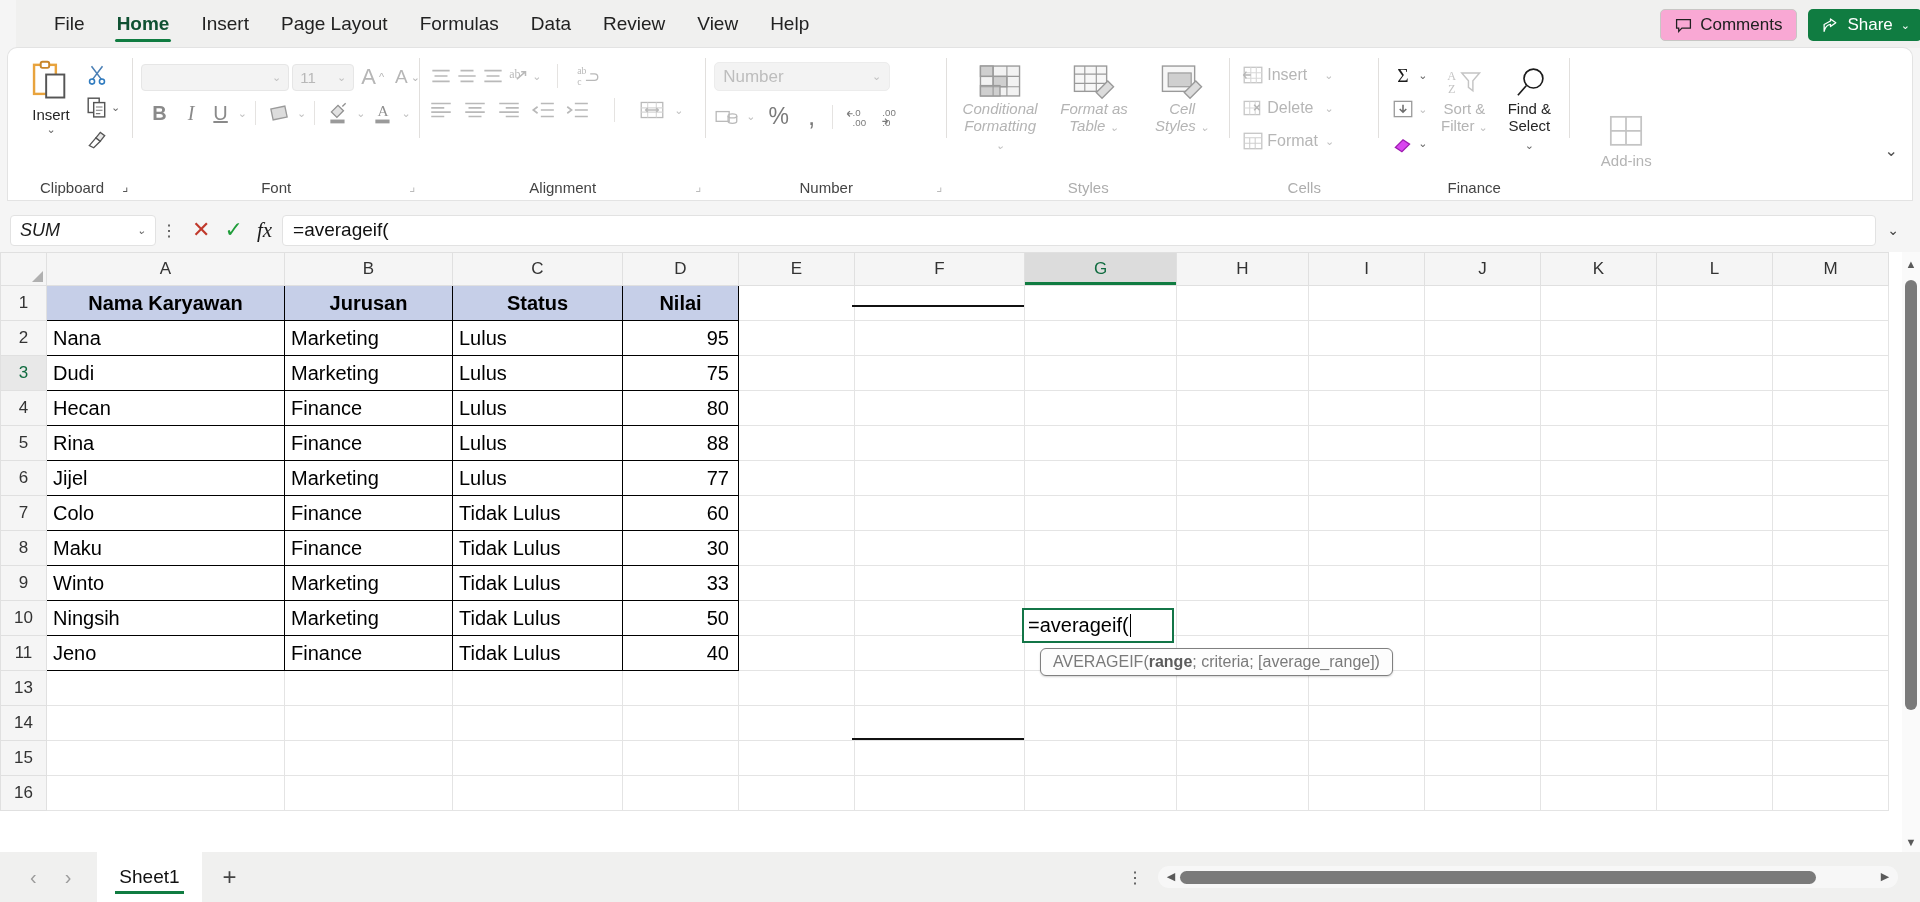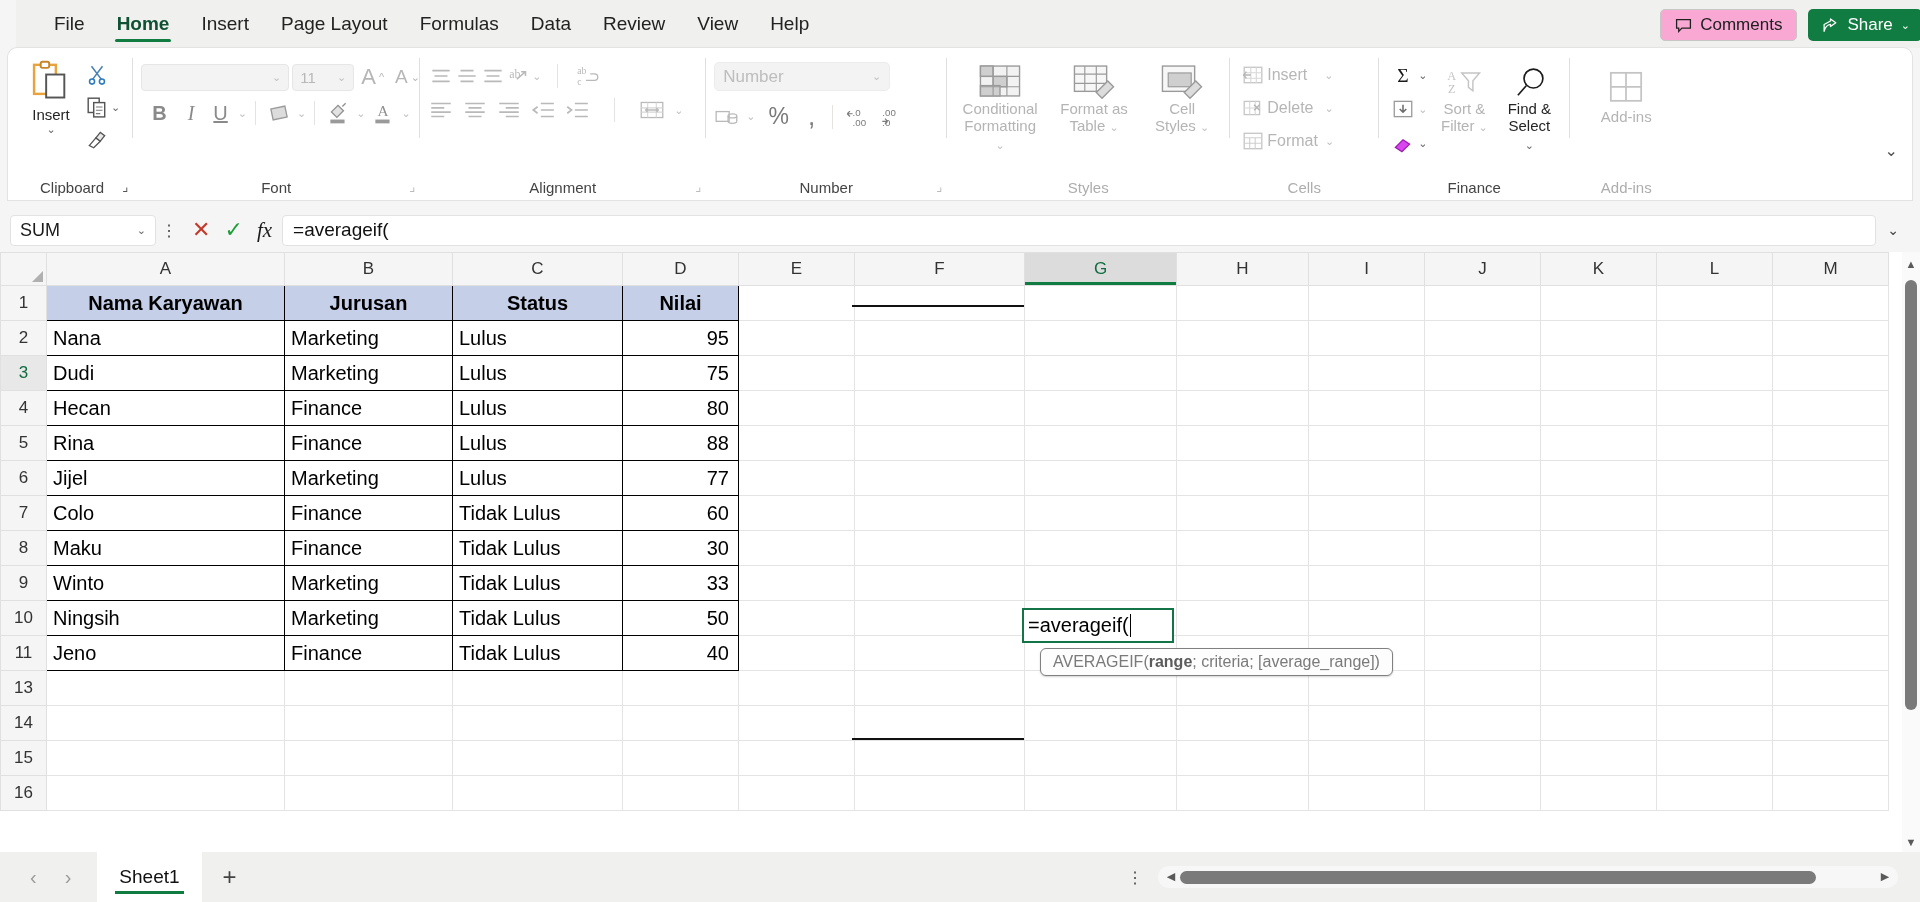--- a/index.html
+++ b/index.html
@@ -94,21 +94,21 @@
   }
 
   
   .fxbar {
     position:absolute; top:208px; left:0; width:1920px; height:44px;
     background:#f5f5f5; display:flex; align-items:center; padding:0 10px;
   }
   .namebox {
     width:146px; height:31px; background:#fff; border:1px solid #e2e2e2; border-radius:4px;
     display:flex; align-items:center; justify-content:space-between; padding:0 9px;
-    font-size:18px; color:#1b1b1b; cursor:pointer;
+    font-size:18px; color:#1b1b1b; cursor:pointer;font-style:italic;
   }
   .kebab { width:26px; text-align:center; font-size:16px; color:#4b4b4b; letter-spacing:0; cursor:pointer; }
   .fxgroup { display:flex; align-items:center; gap:14px; padding:0 10px; }
   .fx-x { font-size:22px; color:#c0392b; cursor:pointer; font-weight:300; }
   .fx-check { font-size:22px; color:#1f9d3a; cursor:pointer; font-weight:300; }
   .fx-fx { font-size:21px; font-family:"Liberation Serif", serif; font-style:italic; color:#1b1b1b; cursor:pointer; }
   .fxinput {
     flex:1; height:31px; background:#fff; border:1px solid #e2e2e2; border-radius:4px;
     display:flex; align-items:center; padding:0 10px; font-size:19px; color:#111;
   }
@@ -451,21 +451,21 @@
                 </svg>
               </span>
           </div>
         </div>
         <div class="grp-label">Number</div>
         <div class="dialog-launcher" style="right:4px;color:#bbb;">⌟</div>
       </div>
       <div class="grp-sep"></div>
 
       <div class="grp" style="width:282px;">
-        <div class="grp-body" style="gap:6px;padding-top:10px;justify-content:center;">
+        <div class="grp-body" style="gap:6px;padding-top:10px;justify-content:center;font-style:italic;">
           <div class="bigbtn dim" style="width:92px;">
             <span class="icon">
               <svg width="46" height="38" viewBox="0 0 40 32">
                 <rect x="3" y="3" width="34" height="26" fill="#f2f2f2" stroke="#9a9a9a" stroke-width="1.2"></rect>
                 <rect x="3" y="3" width="11" height="9" fill="#cfcfcf" stroke="#9a9a9a" stroke-width="1.2"></rect>
                 <rect x="14" y="12" width="12" height="9" fill="#cfcfcf" stroke="#9a9a9a" stroke-width="1.2"></rect>
                 <rect x="3" y="20" width="17" height="9" fill="#cfcfcf" stroke="#9a9a9a" stroke-width="1.2"></rect>
                 <path d="M14 3v26M26 3v26M3 12h34M3 21h34" stroke="#9a9a9a" stroke-width="1"></path>
               </svg>
             </span>
@@ -586,21 +586,21 @@
                 </svg>
             </span>
             <span>Find &amp;</span>
             <span><span>Select</span> <span class="chev">⌄</span></span>
           </div>
         </div>
         <div class="grp-label">Finance</div>
       </div>
       <div class="grp-sep"></div>
 
-      <div class="grp" style="width:112px;">
+      <div class="grp" style="width:112px;margin-top:44px;">
         <div class="grp-body" style="justify-content:center;padding-top:16px;">
           <div class="bigbtn dim">
             <span class="icon">
               <svg width="42" height="40" viewBox="0 0 36 34">
                 <rect x="5" y="4" width="26" height="24" fill="none" stroke="#c4c4c4" stroke-width="1.5"></rect>
                 <path d="M18 4v24M5 16h26" stroke="#c4c4c4" stroke-width="1.5"></path>
               </svg>
             </span>
             <span>Add-ins</span>
           </div>

